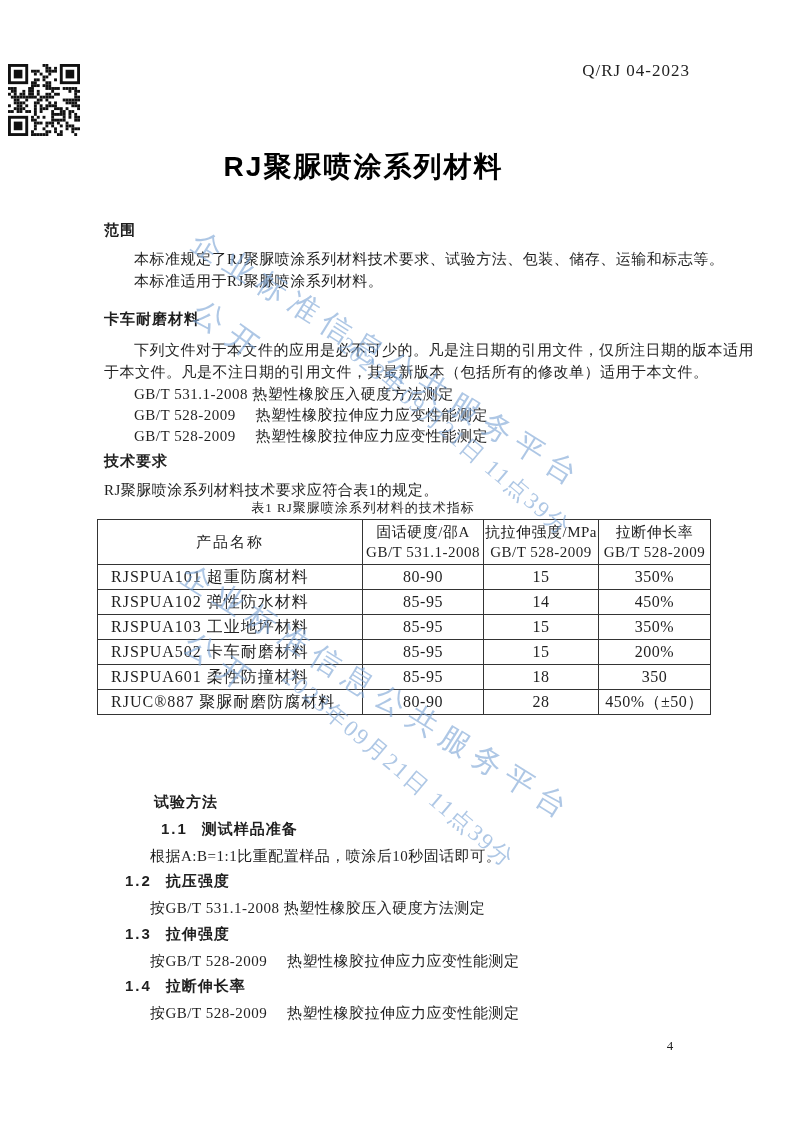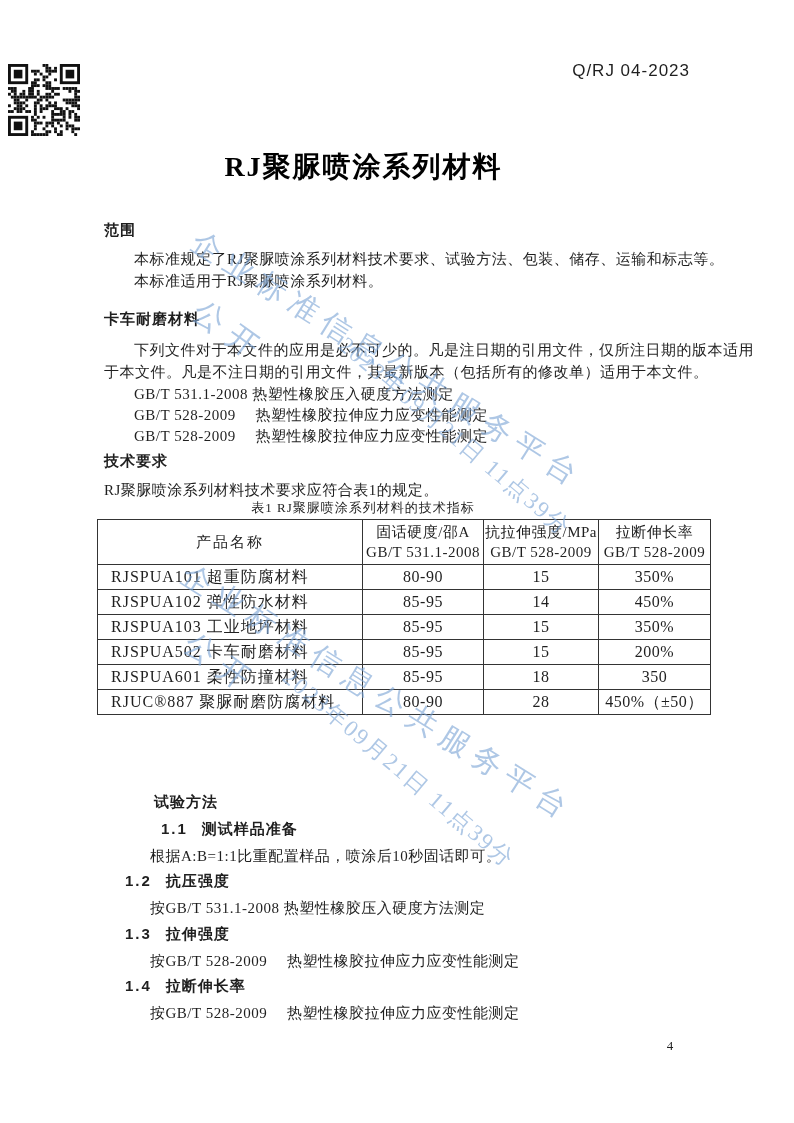--- a/index.html
+++ b/index.html
@@ -8,24 +8,24 @@
     margin:0 auto;overflow:hidden;
     font-family:"Liberation Serif","DejaVu Serif",serif;
     color:#1f1f1f;
   }
   .abs{position:absolute;white-space:nowrap;}
   .heading{
     font-family:"Liberation Sans","DejaVu Sans",sans-serif;
     font-weight:bold;font-size:15px;letter-spacing:1px;
   }
   .body-text{font-size:15px;letter-spacing:0.5px;}
-  .std-no{font-size:17px;letter-spacing:1px;font-family:Liberation Sans, sans-serif;}
+  .std-no{font-size:17px;letter-spacing:1px;font-family:Liberation Serif, serif;}
   .doc-title{
     left:0;top:148px;width:727px;text-align:center;
-    font-family:Liberation Serif, serif;
+    font-family:Liberation Sans, sans-serif;
     font-weight:bold;font-size:28px;letter-spacing:2px;color:#000;
   }
   .table-caption{left:0;top:499px;width:726px;text-align:center;font-size:13px;letter-spacing:1px;}
   
   #spec-table{
     position:absolute;left:97px;top:519px;width:613px;
     border-collapse:collapse;table-layout:fixed;
     font-size:16px;
   }
   #spec-table td,#spec-table th{

